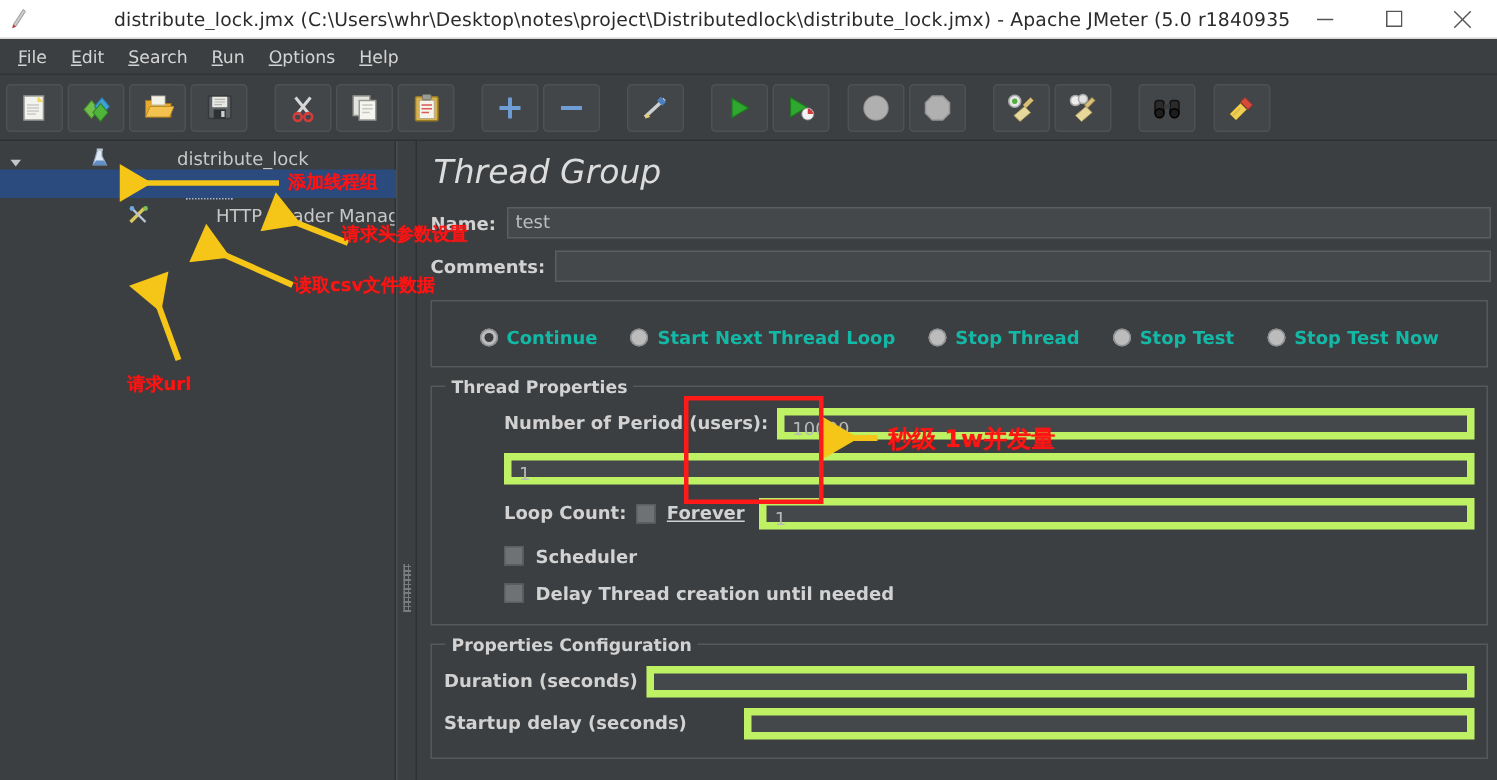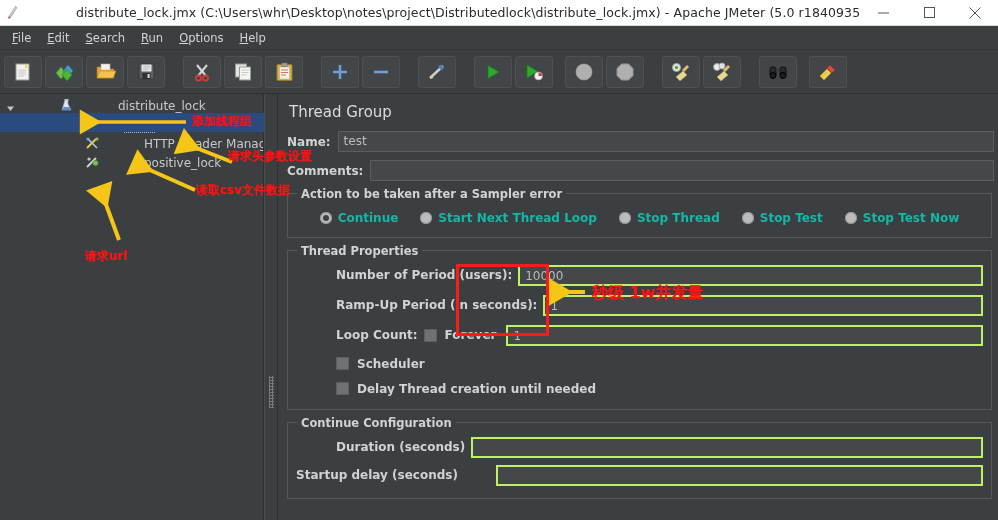--- a/index.html
+++ b/index.html
@@ -132,23 +132,24 @@
     opacity: .75;
   }
 
   
   .rightpanel {
     position: absolute; left: 279px; top: 94px; width: 719px; height: 426px;
     background: #3c3f41;
     padding: 0;
   }
   .panel-title {
-    font-size: 15px;
+    font-size: 22px;
     color: #dcdcdc;
     padding: 9px 0 8px 10px;
+    font-style: italic;
   }
   .fieldrow {
     display: flex; align-items: center;
     margin: 0 4px 0 8px;
     height: 25px;
   }
   .fieldrow .flabel {
     font-size: 12px; color: #d2d2d2; font-weight: bold;
     white-space: nowrap;
     padding-right: 7px;
@@ -213,21 +214,21 @@
     margin-bottom: 2px;
   }
   .proprow .plabel {
     font-size: 12px; color: #d2d2d2; font-weight: bold;
     white-space: nowrap; padding-right: 6px;
   }
   .pinput {
     flex: 1 1 auto;
     height: 21px;
     background: #45484b;
-    border: 2px solid #bef264;
+    border: 5px solid #bef264;
     color: #b9b9b9;
     font-size: 12px;
     padding: 0 5px;
     line-height: 19px;
     font-family: "DejaVu Sans", "Liberation Sans", sans-serif;
   }
   .chkrow {
     display: flex; align-items: center;
     height: 25px;
     font-size: 12px; color: #d2d2d2; font-weight: bold;
@@ -548,31 +549,20 @@
           <line x1="2" y1="12" x2="11" y2="3" stroke="#d9c85a" stroke-width="2.2"></line>
           <line x1="3" y1="3" x2="12" y2="12" stroke="#b9c6d6" stroke-width="1.6"></line>
           <circle cx="3" cy="3" r="1.6" fill="#6fa8dc"></circle>
           <circle cx="12" cy="3" r="1.6" fill="#7fbf5a"></circle>
         </svg>
       </span>
       <span class="t-label">HTTP Header Manager</span>
     </div>
 
 
-    <div class="tree-row indent-2">
-      <span class="twisty"></span>
-      <span class="t-icon">
-        <svg width="15" height="15" viewBox="0 0 15 15">
-          <path d="M2 12 L7 7 L11 3" stroke="#cfd6de" stroke-width="1.8" fill="none"></path>
-          <circle cx="10.5" cy="8" r="2.6" fill="#7fbf5a" stroke="#4d8a32" stroke-width=".6"></circle>
-          <circle cx="4" cy="4" r="1.6" fill="#c9c9c9"></circle>
-        </svg>
-      </span>
-      <span class="t-label">positive_lock</span>
-    </div>
 
   </div>
 
   <div style="position:absolute;left:0;top:113px;width:264px;height:19px;background:#2b4a7d;z-index:-0;"></div>
 
   <div class="treepanel" style="background:transparent;border:none;">
     <div class="tree-row" style="visibility:hidden"></div>
   </div>
 
   <div class="splitter">
@@ -587,21 +577,20 @@
       <span class="flabel">Name:</span>
       <div class="tinput filled">test</div>
     </div>
 
     <div class="fieldrow" style="margin-top:4px;">
       <span class="flabel">Comments:</span>
       <div class="tinput"></div>
     </div>
 
     <div class="groupbox" style="margin-top:10px;">
-      <div class="gb-title">Action to be taken after a Sampler error</div>
       <div class="radiorow">
         <label class="radio">
           <span class="rdot on"></span>
           <span>Continue</span>
         </label>
         <label class="radio">
           <span class="rdot"></span>
           <span>Start Next Thread Loop</span>
         </label>
         <label class="radio">
@@ -621,46 +610,45 @@
 
     <div class="groupbox" style="margin-top:12px;padding-top:10px;padding-left:48px;">
       <div class="gb-title">Thread Properties</div>
 
       <div class="proprow">
         <span class="plabel">Number of Period (users):</span>
         <div class="pinput">10000</div>
       </div>
 
       <div class="proprow">
-        <span class="plabel">Ramp-Up Period (in seconds):</span>
         <div class="pinput">1</div>
       </div>
 
       <div class="proprow">
         <span class="plabel">Loop Count:</span>
         <span class="chkbox"></span>
-        <span class="plabel" style="padding-right:10px;">Forever</span>
+        <span class="plabel" style="padding-right:10px;text-decoration:underline;">Forever</span>
         <div class="pinput">1</div>
       </div>
 
       <div class="chkrow">
         <span class="chkbox"></span>
         <span>Scheduler</span>
       </div>
 
       <div class="chkrow">
         <span class="chkbox"></span>
         <span>Delay Thread creation until needed</span>
       </div>
     </div>
 
     <div class="groupbox" style="margin-top:12px;padding-top:11px;">
-      <div class="gb-title">Continue Configuration</div>
-
-      <div class="proprow" style="height:26px;margin-left:40px;">
+      <div class="gb-title">Properties Configuration</div>
+
+      <div class="proprow" style="height:26px;">
         <span class="plabel">Duration (seconds)</span>
         <div class="pinput"></div>
       </div>
 
       <div class="proprow" style="height:26px;gap:32px;">
         <span class="plabel">Startup delay (seconds)</span>
         <div class="pinput"></div>
       </div>
     </div>
 

